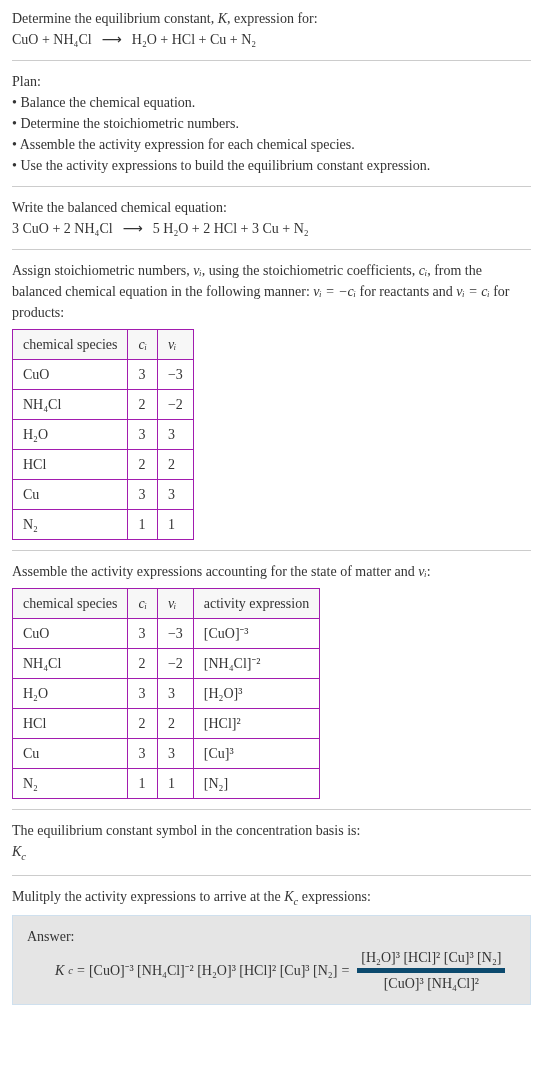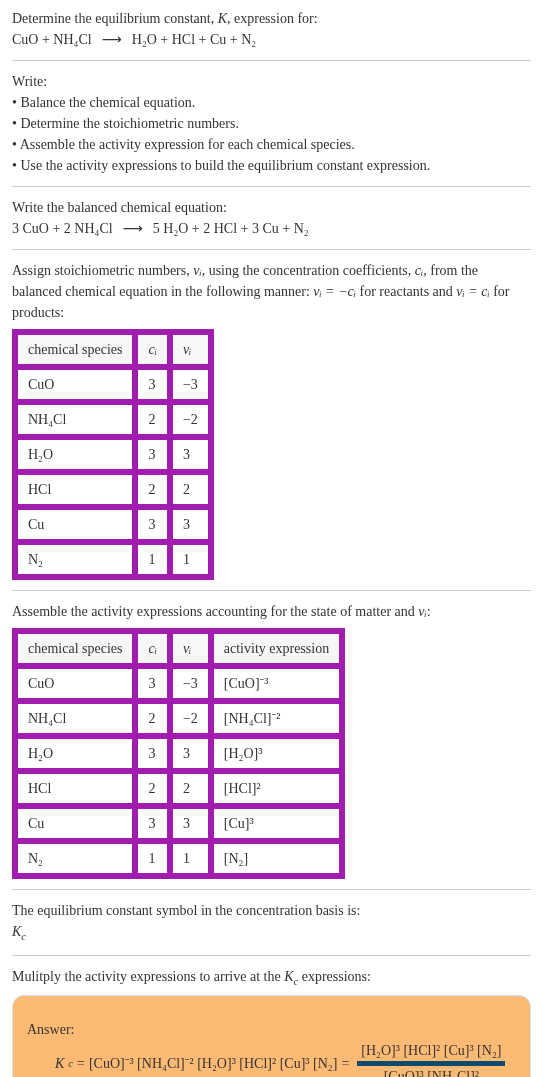--- a/index.html
+++ b/index.html
@@ -14,31 +14,31 @@
 }
 .section { margin-bottom: 6px; }
 hr { border: none; border-top: 1px solid #ccc; margin: 10px 0; }
 .sub { vertical-align: sub; font-size: 0.75em; }
 .italic { font-style: italic; }
 table.data {
   border-collapse: collapse;
   margin: 6px 0;
 }
 table.data th, table.data td {
-  border: 6px solid #a21caf;
+  border: 1px solid #a21caf;
   padding: 4px 10px;
   text-align: left;
   font-weight: normal;
 }
 table.data th { background: #f7f7f7; }
 .answer-box {
-  background: #fdba74;
+  background: #e5e5e5;
   border: 1px solid #cfe0ee;
-  border-radius: 12px;
-  padding: 23px 14px;
+  border-radius: 0;
+  padding: 10px 14px;
   margin-top: 6px;
 }
 .eq-row { display: flex; align-items: center; flex-wrap: wrap; gap: 4px; }
 .frac {
   display: inline-flex;
   flex-direction: column;
   align-items: center;
   vertical-align: middle;
   margin: 0 4px;
 }
@@ -57,21 +57,21 @@
   <div class="eq-row">
     <span>CuO + NH₄Cl</span>
     <span class="arrow">⟶</span>
     <span>H₂O + HCl + Cu + N₂</span>
   </div>
 </div>
 
 <hr>
 
 <div class="section">
-  <div>Write:</div>
+  <div>Plan:</div>
   <div>• Balance the chemical equation.</div>
   <div>• Determine the stoichiometric numbers.</div>
   <div>• Assemble the activity expression for each chemical species.</div>
   <div>• Use the activity expressions to build the equilibrium constant expression.</div>
 </div>
 
 <hr>
 
 <div class="section">
   <div>Write the balanced chemical equation:</div>
@@ -79,21 +79,21 @@
     <span>3 CuO + 2 NH₄Cl</span>
     <span class="arrow">⟶</span>
     <span>5 H₂O + 2 HCl + 3 Cu + N₂</span>
   </div>
 </div>
 
 <hr>
 
 <div class="section">
   <div>
-    <span>Assign stoichiometric numbers, </span><span class="italic">νᵢ</span><span>, using the concentration coefficients, </span><span class="italic">cᵢ</span><span>, from the balanced chemical equation in the following manner: </span><span class="italic">νᵢ = −cᵢ</span><span> for reactants and </span><span class="italic">νᵢ = cᵢ</span><span> for products:</span>
+    <span>Assign stoichiometric numbers, </span><span class="italic">νᵢ</span><span>, using the stoichiometric coefficients, </span><span class="italic">cᵢ</span><span>, from the balanced chemical equation in the following manner: </span><span class="italic">νᵢ = −cᵢ</span><span> for reactants and </span><span class="italic">νᵢ = cᵢ</span><span> for products:</span>
   </div>
   <table class="data">
     <tbody>
         <tr>
       <th>chemical species</th>
       <th class="italic">cᵢ</th>
       <th class="italic">νᵢ</th>
     </tr>
     <tr>
           <td>CuO</td>

